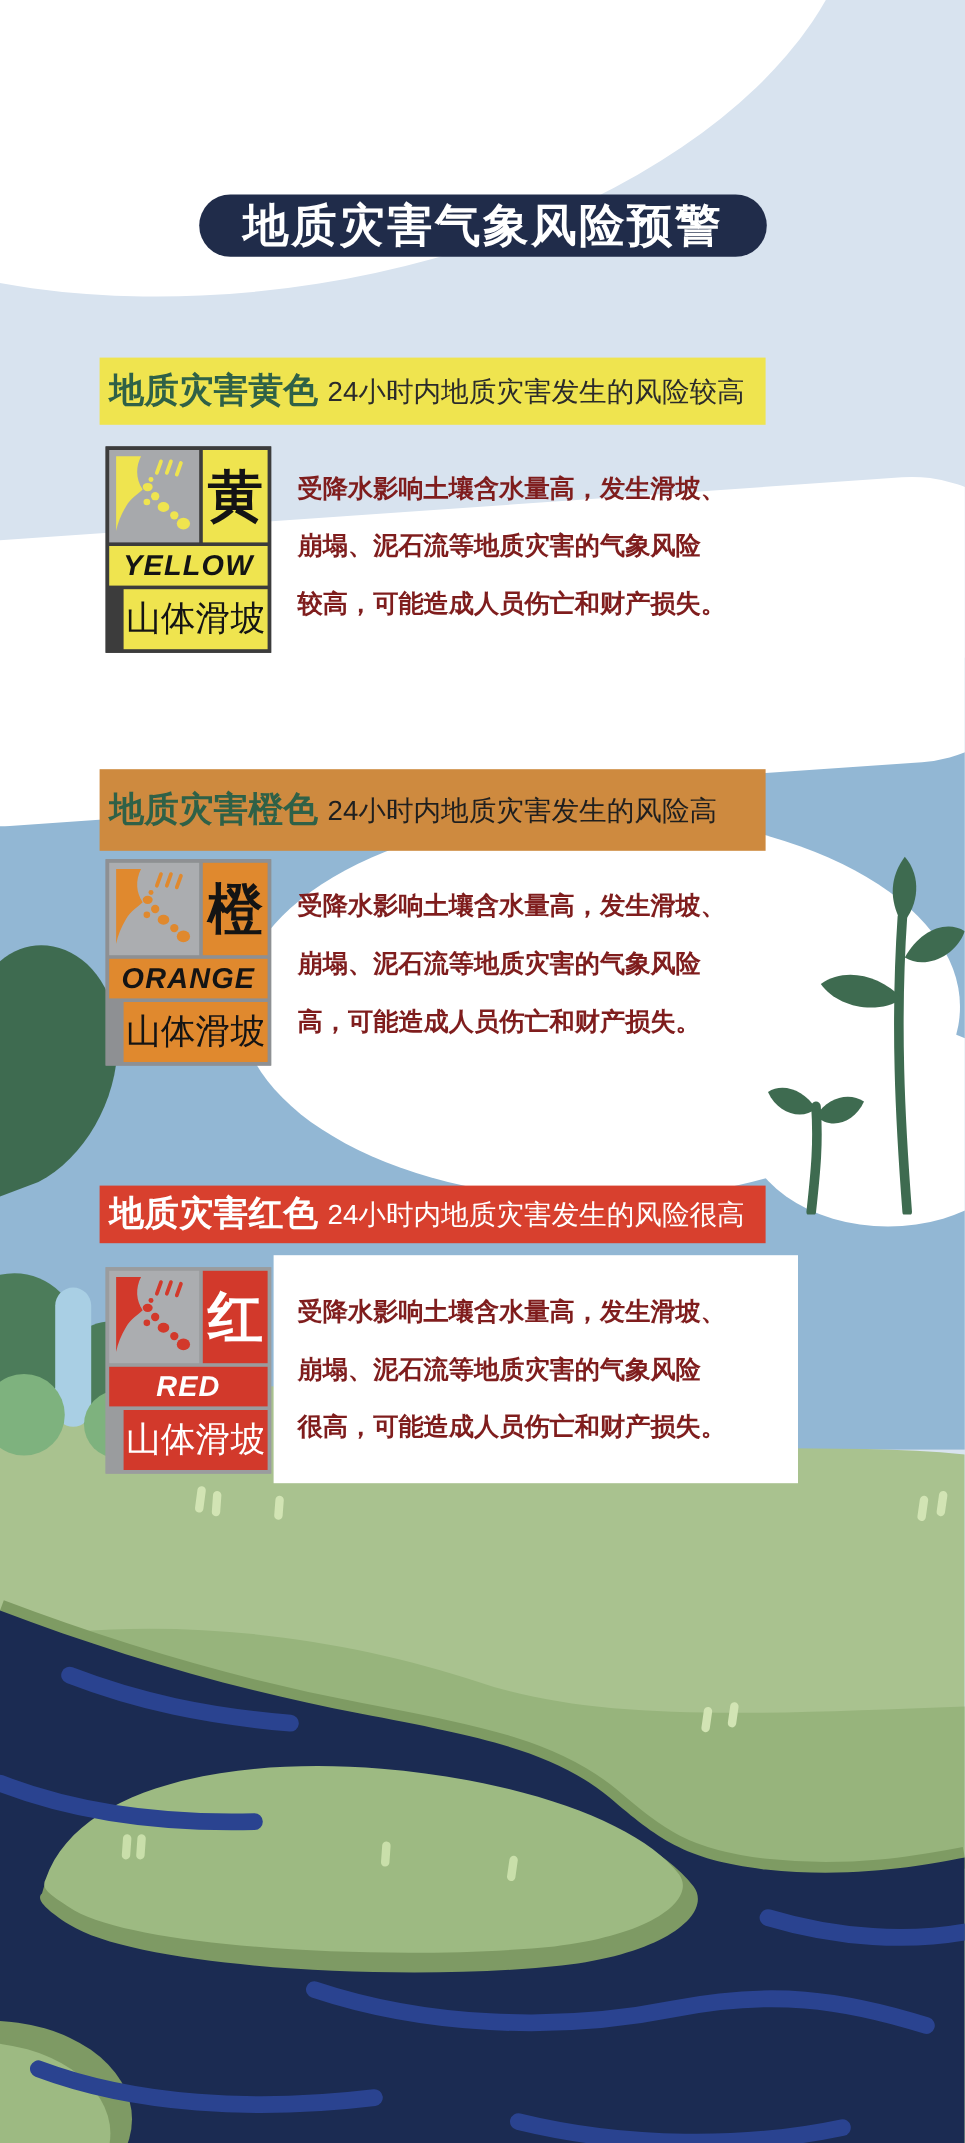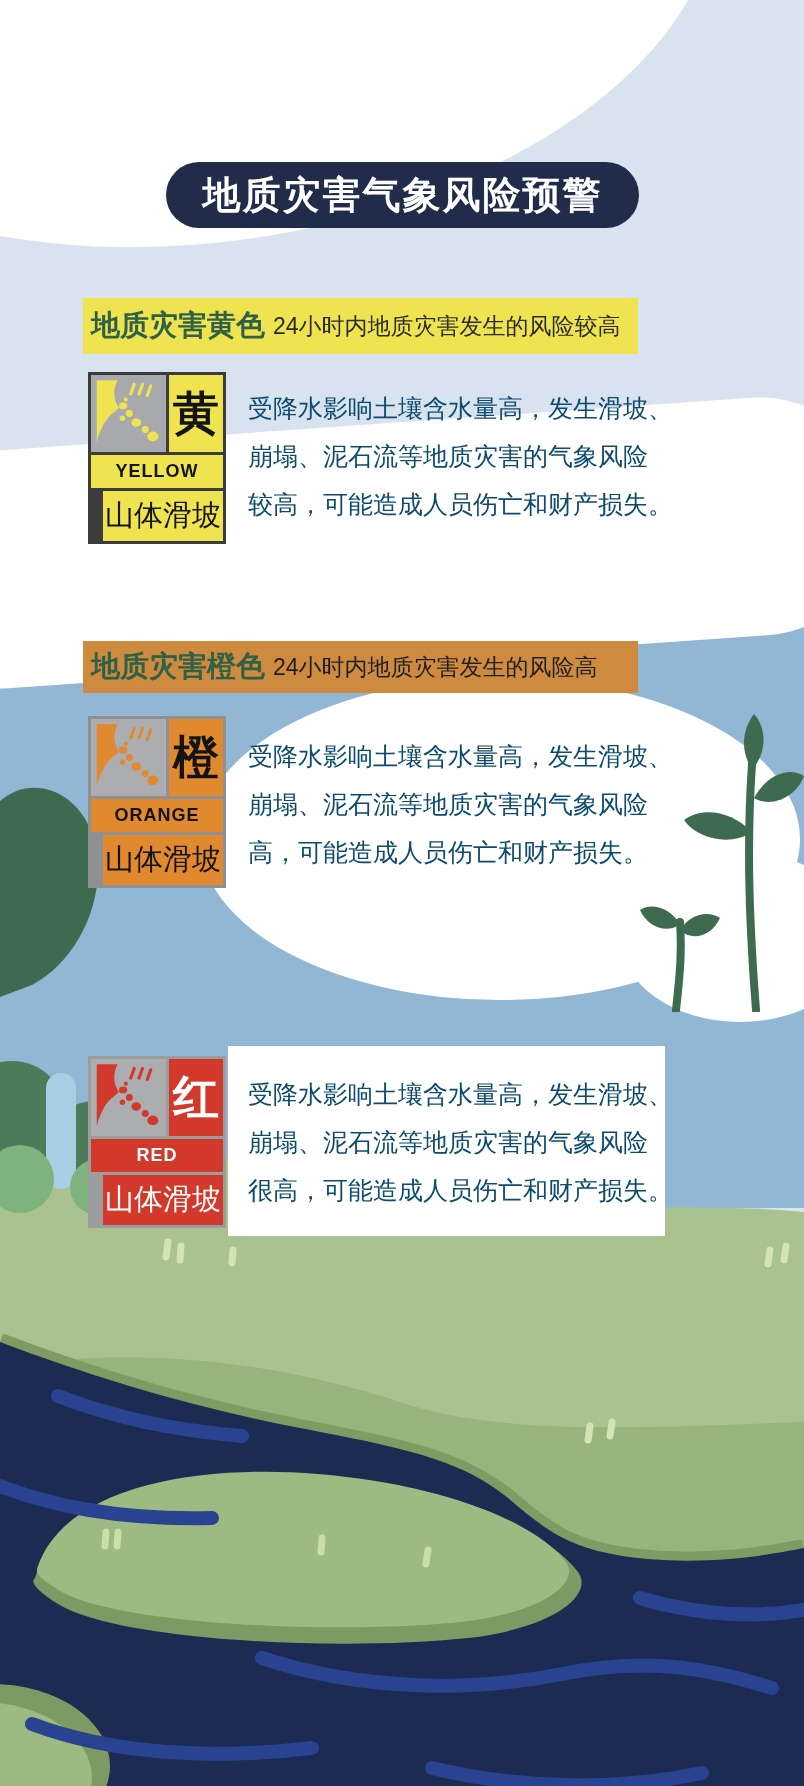--- a/index.html
+++ b/index.html
@@ -11,52 +11,52 @@
   .blue-band{left:0;top:548px;width:804px;height:660px;background:#92B7D4;}
   .cloud{background:#FFFFFF;}
   .cloud-top{left:-280px;top:-330px;width:1000px;height:570px;border-radius:50%;transform:rotate(-9deg);}
   .cloud-a{left:-120px;top:424px;width:1000px;height:238px;border-radius:140px;transform:rotate(-4deg);}
   .cloud-b{left:200px;top:678px;width:600px;height:322px;border-radius:50%;}
   .cloud-c{left:620px;top:852px;width:240px;height:170px;border-radius:50%;}
   .scenery{left:0;top:1130px;width:804px;height:656px;}
   .left-trees{left:0;top:775px;width:130px;height:460px;}
   .sprouts{left:640px;top:712px;width:164px;height:300px;}
   
-  .title-pill{left:166px;top:162px;width:473px;height:66px;background:#202C4A;border-radius:34px;
+  .title-pill{left:166px;top:162px;width:473px;height:52px;background:#202C4A;border-radius:34px;
               display:flex;align-items:center;justify-content:center;color:#FFFFFF;
               font-size:38px;font-weight:bold;letter-spacing:2px;white-space:nowrap;font-family:Liberation Serif, serif;}
   
   .section{position:absolute;inset:0;pointer-events:none;}
-  .bar{position:absolute;left:83px;width:555px;height:52px;background:var(--bar-bg);
+  .bar{position:absolute;left:83px;width:555px;height:68px;background:var(--bar-bg);
        display:flex;align-items:center;gap:8px;padding:0 8px;box-sizing:border-box;white-space:nowrap;}
   .s0 .bar{top:298px;height:56px;align-items:center;}
   .s1 .bar{top:641px;}
   .s2 .bar{top:988px;height:48px;}
   .bar-title{font-size:29px;font-weight:bold;color:var(--bar-title);}
   .bar-desc{font-size:23px;font-weight:500;color:var(--bar-desc);}
   .desc-panel{position:absolute;left:228px;top:1046px;width:437px;height:190px;background:#FFFFFF;}
-  .body-text{position:absolute;left:248px;width:414px;font-size:25px;line-height:48px;
-             font-weight:400;color:#0c4a6e;}
+  .body-text{position:absolute;left:248px;width:414px;font-size:21px;line-height:48px;
+             font-weight:700;color:#7f1d1d;}
   .body-text div{white-space:nowrap;}
   .s0 .body-text{top:384px;}
   .s1 .body-text{top:732px;}
   .s2 .body-text{top:1070px;}
   
   .warn-icon{position:absolute;left:88px;width:138px;height:172px;box-sizing:border-box;
              border:3px solid var(--icon-border);background:var(--icon-border);
              display:grid;grid-template-columns:57% 1fr;grid-template-rows:1fr 33px 50px;gap:3px;}
   .s0 .warn-icon{top:372px;}
   .s1 .warn-icon{top:716px;}
   .s2 .warn-icon{top:1056px;}
   .wi-picto{background:var(--picto-bg);color:var(--accent);display:flex;align-items:center;justify-content:center;padding:3px;}
   .wi-picto svg{width:100%;height:100%;}
   .wi-char{background:var(--icon-bg);color:var(--icon-fg);display:flex;align-items:center;justify-content:center;
            font-size:46px;font-weight:600;}
   .wi-en{grid-column:1 / span 2;background:var(--icon-bg);color:var(--icon-fg);
-         display:flex;align-items:center;justify-content:center;font-size:18px;font-weight:bold;letter-spacing:1px;}
+         display:flex;align-items:center;justify-content:center;font-size:24px;font-weight:bold;letter-spacing:1px;font-style:italic;}
   .wi-label{grid-column:1 / span 2;background:var(--icon-bg);color:var(--icon-fg);
             display:flex;align-items:center;justify-content:center;font-size:29px;font-weight:500;margin-left:12px;}
 </style>
 </head>
 <body>
 
 <div class="stage">
 
   <div class="abs sky"></div>
   <div class="abs blue-band"></div>
@@ -191,20 +191,24 @@
       <div class="wi-label">山体滑坡</div>
     </div>
     <div class="body-text">
       <div>受降水影响土壤含水量高，发生滑坡、</div>
       <div>崩塌、泥石流等地质灾害的气象风险</div>
       <div>高，可能造成人员伤亡和财产损失。</div>
     </div>
   </div>
 
   <div class="section s2" style="--bar-bg: #D8402E; --bar-title: #FFFFFF; --bar-desc: #FFFFFF; --icon-bg: #D2392B; --icon-fg: #FFFFFF; --icon-border: #9A9C9E; --picto-bg: #ABADB0; --accent: #D2392B;">
+    <div class="bar">
+      <span class="bar-title">地质灾害红色</span>
+      <span class="bar-desc">24小时内地质灾害发生的风险很高</span>
+    </div>
     <div class="desc-panel"></div>
     <div class="warn-icon">
       <div class="wi-picto">
         <svg viewBox="0 0 100 100">
           <path d="M4,2 L34,2 C27,16 28,30 36,42 C30,48 22,52 16,62 C10,72 6,82 4,92 Z" fill="currentColor"></path>
           <g fill="currentColor">
             <circle cx="46" cy="30" r="3"></circle>
               <ellipse cx="42" cy="39" rx="6" ry="5"></ellipse>
             <circle cx="51" cy="50" r="5"></circle>
               <circle cx="41" cy="57" r="4"></circle>

